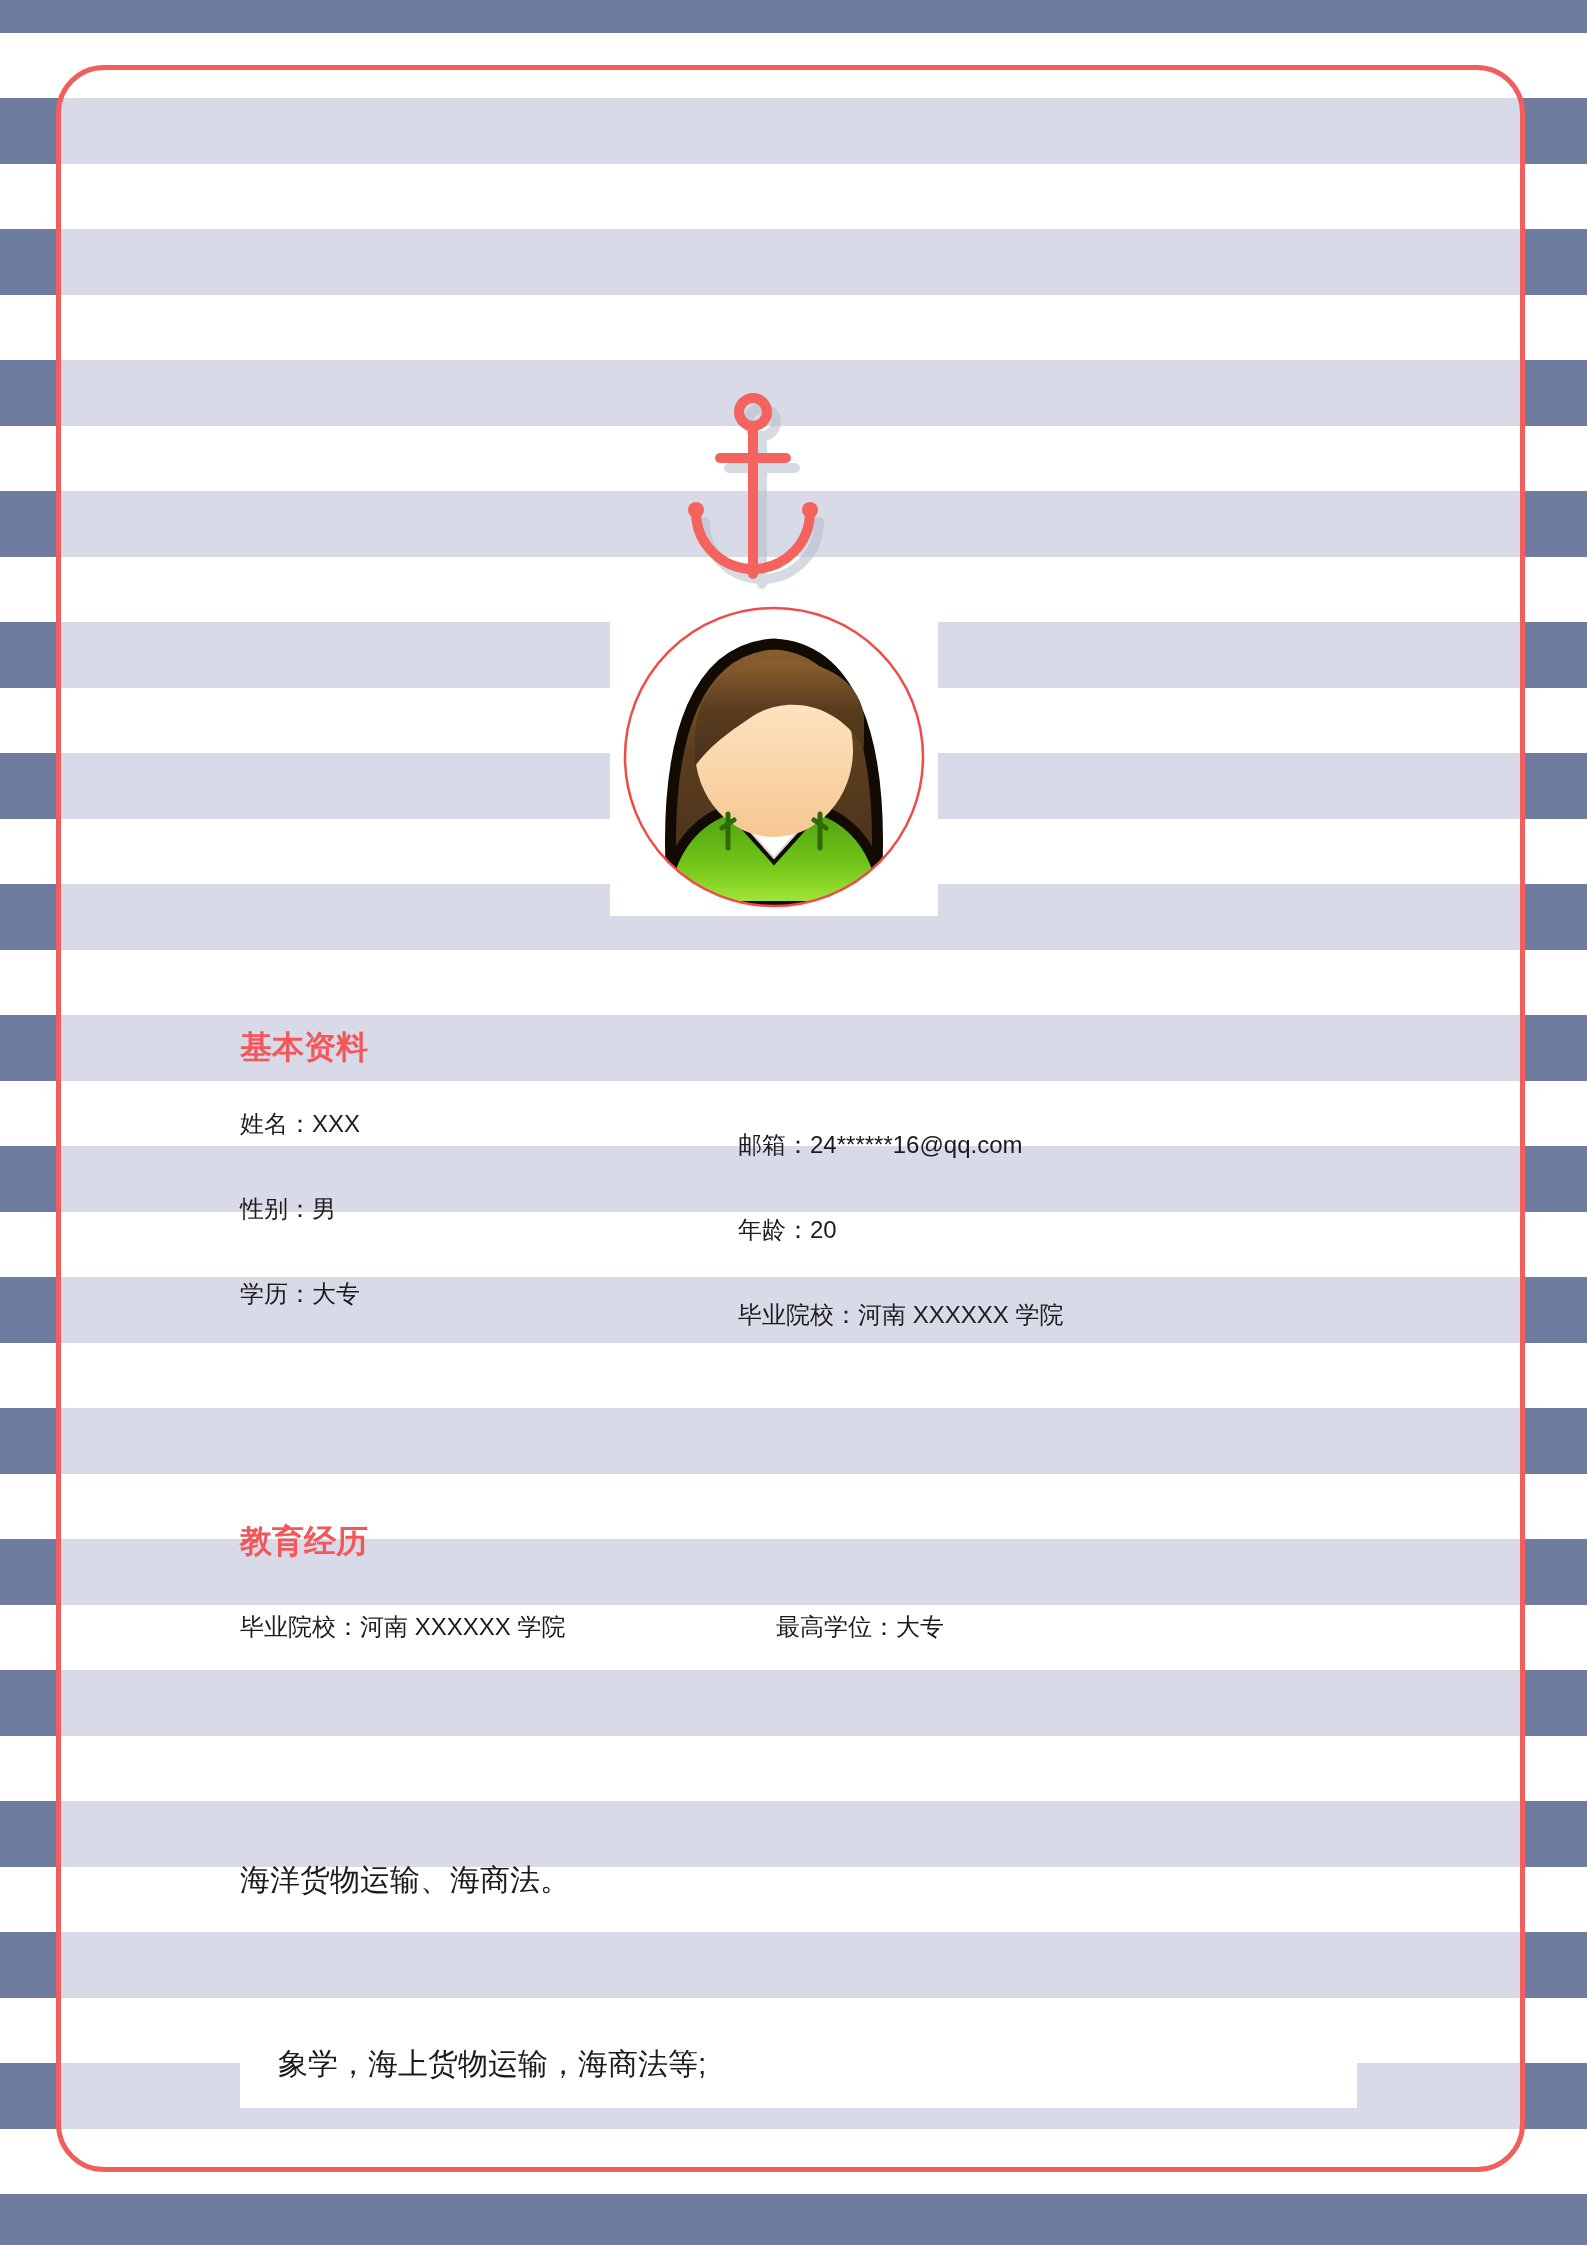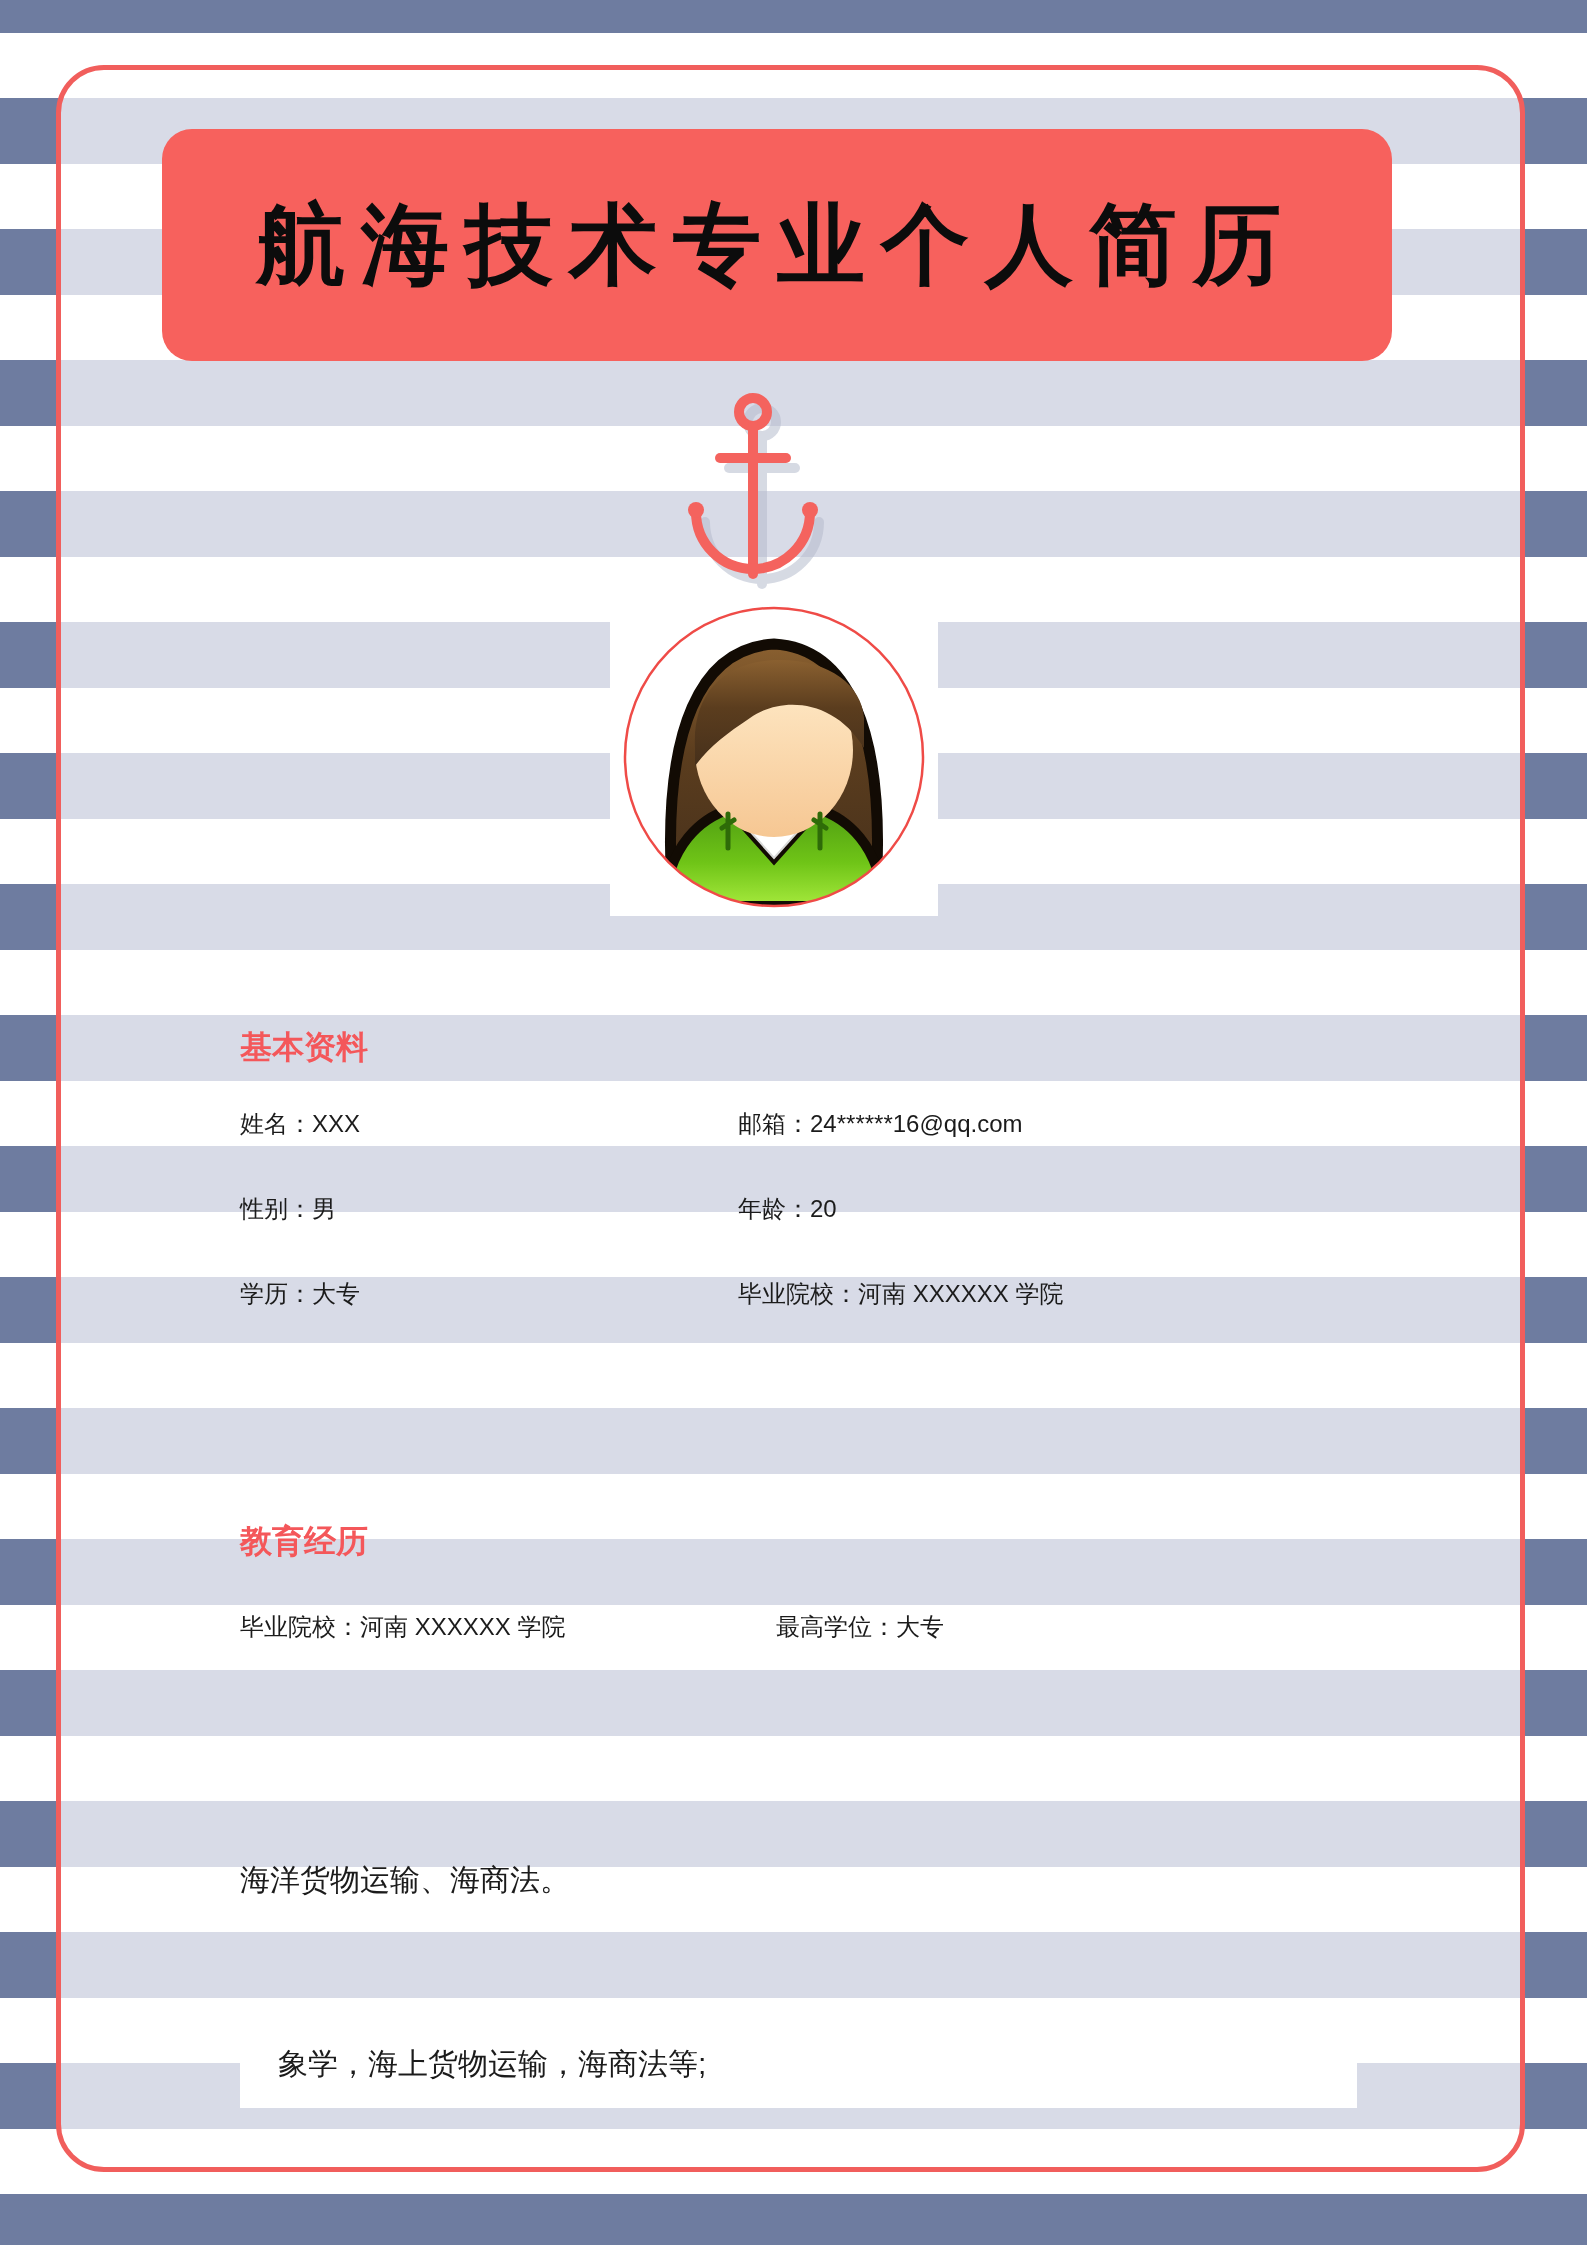--- a/index.html
+++ b/index.html
@@ -40,41 +40,38 @@
     position:absolute;left:240px;
     font-size:32px;font-weight:700;color:#F4575A;line-height:1.1;
     white-space:nowrap;
   }
   .row{position:absolute;left:240px;width:1180px;height:40px;}
   .row .cell{
     position:absolute;top:0;
     font-size:24px;color:#1b1b1b;line-height:40px;white-space:nowrap;
   }
   .cell.l{left:0;}
-  .basic-r{left:498px;}   
+  .basic-r{left:498px;margin-top:21px;}   
   .edu-r{left:536px;}     
   .para-line{
     position:absolute;left:240px;
     font-size:30px;color:#1b1b1b;line-height:40px;white-space:nowrap;
   }
   .white-box{
     position:absolute;left:240px;top:2000px;width:1117px;height:108px;
     background:#ffffff;
   }
 </style>
 </head>
 <body>
 
 <div class="page">
 
   <div class="panel"></div>
 
-  <div class="banner">
-    <h1>航海技术专业个人简历</h1>
-  </div>
 
   <svg class="anchor" width="172" height="206" viewBox="0 0 172 206">
     <g fill="none" stroke="#b6bccd" stroke-width="10" stroke-linecap="round" opacity="0.55" transform="translate(11,12)">
       <circle cx="75" cy="22" r="14"></circle>
       <line x1="75" y1="36" x2="75" y2="184"></line>
       <line x1="42" y1="68" x2="108" y2="68"></line>
       <path d="M 18 122 A 57 57 0 0 0 132 122"></path>
     </g>
     <g fill="none" stroke="#F4635E" stroke-width="10" stroke-linecap="round" transform="translate(2,2)">
       <circle cx="75" cy="22" r="14"></circle>

